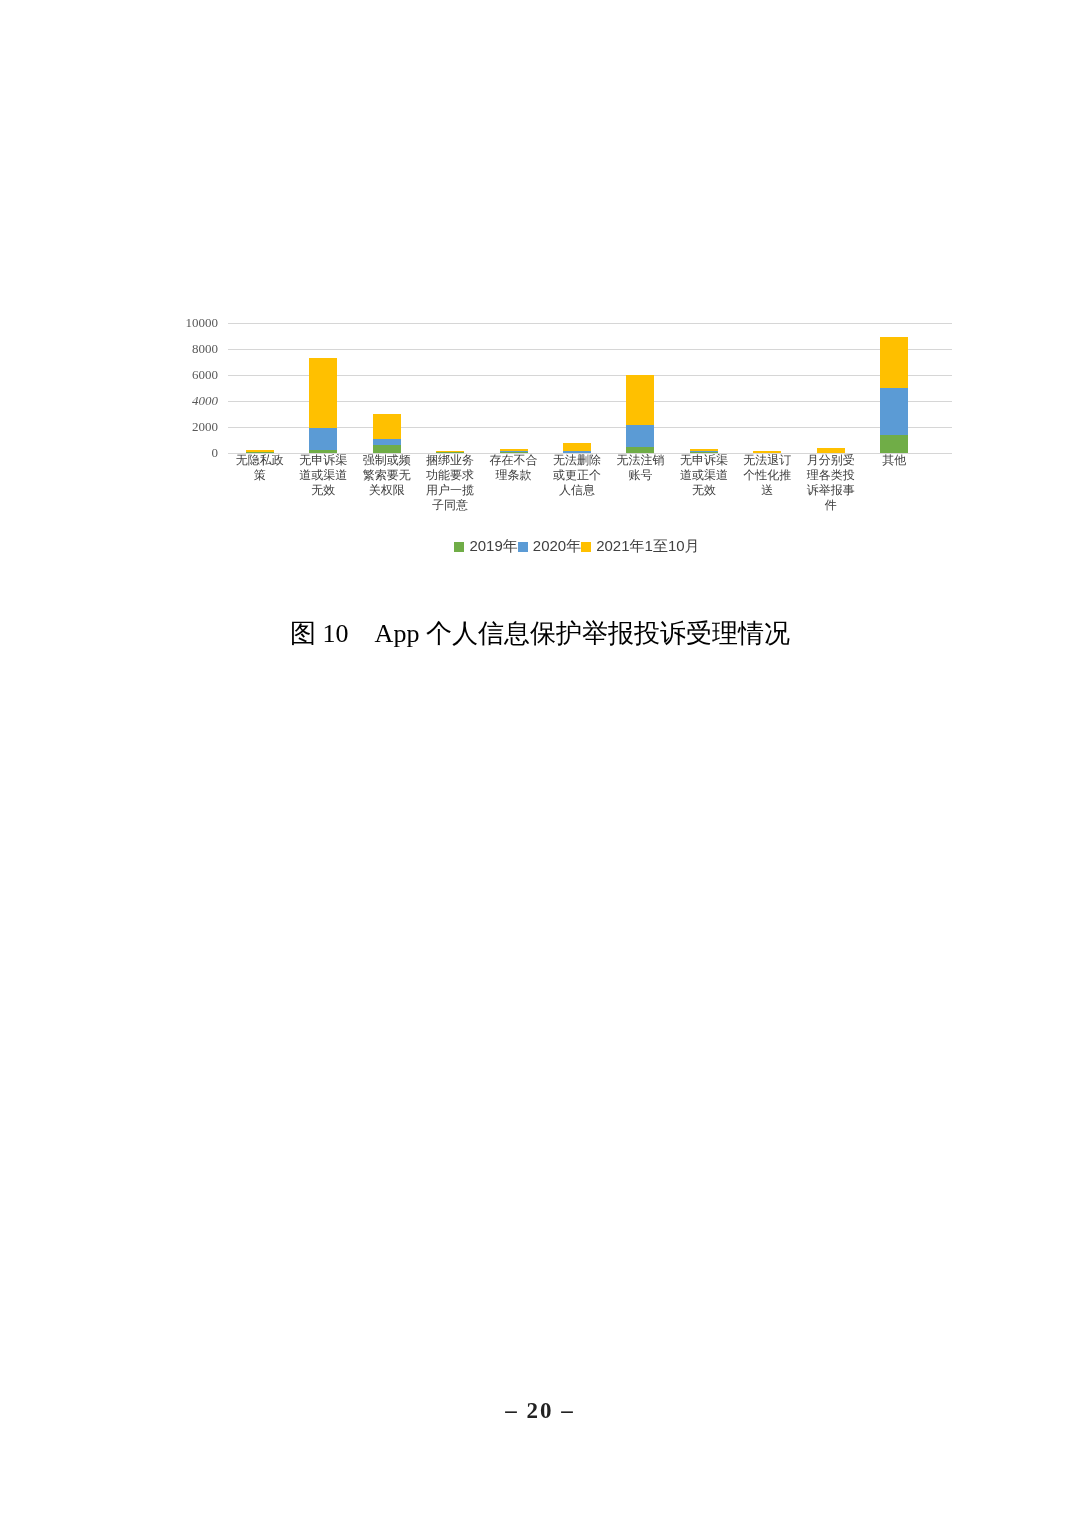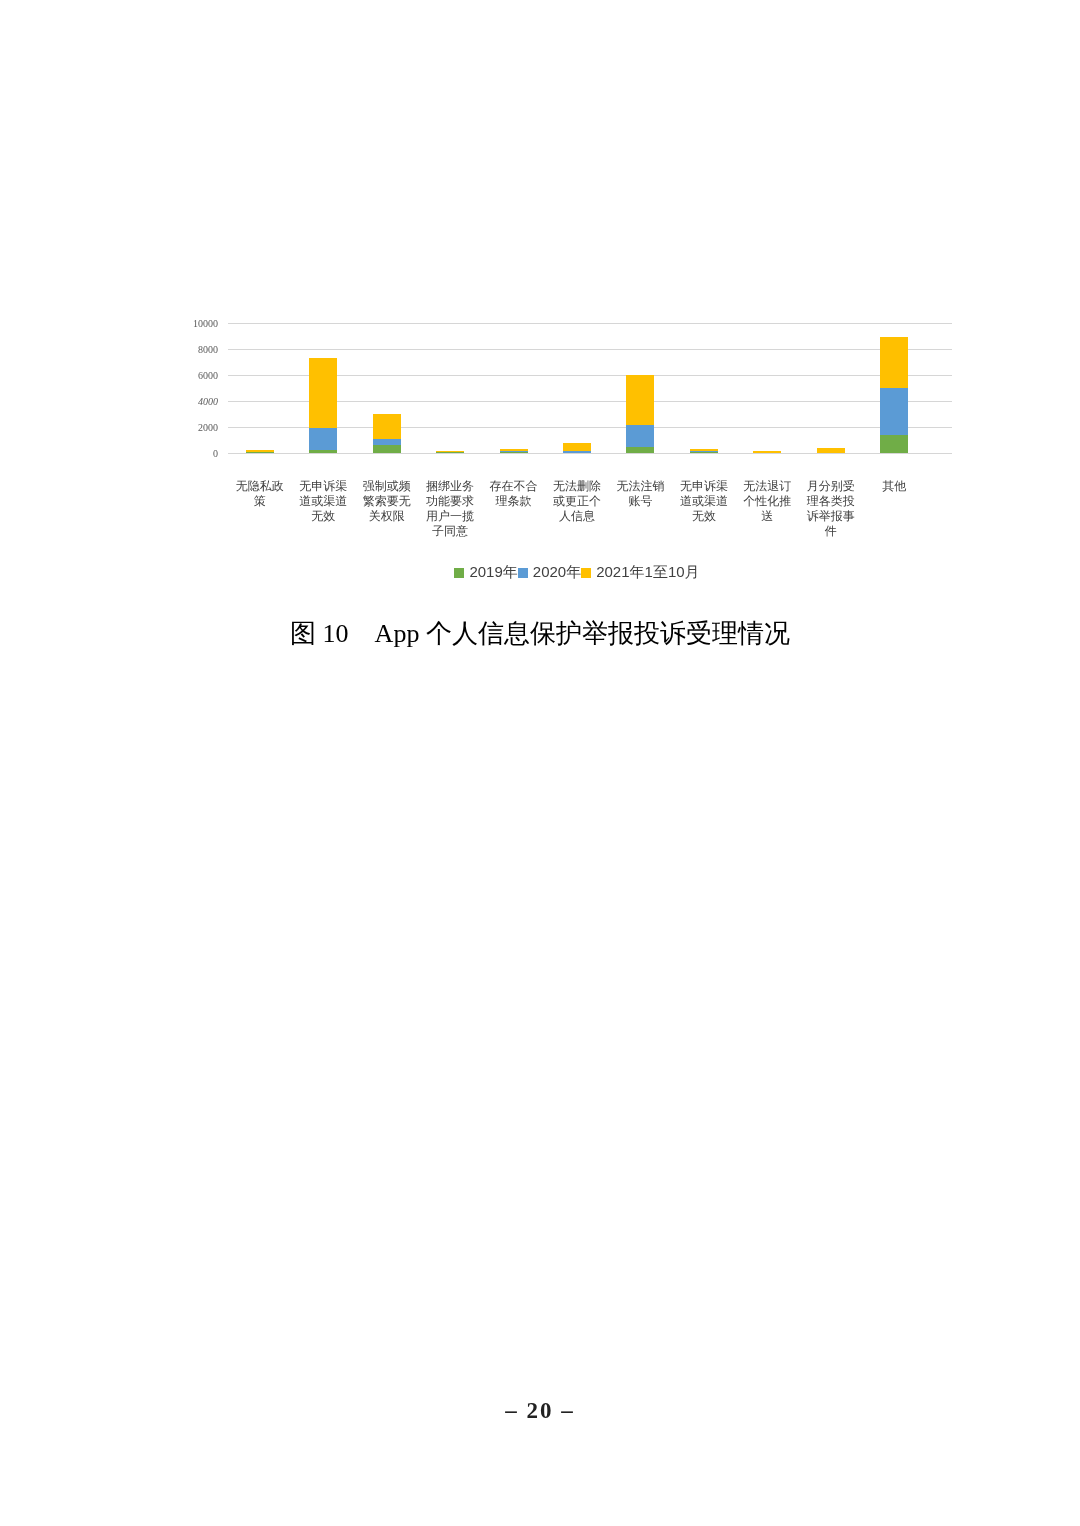--- a/index.html
+++ b/index.html
@@ -37,21 +37,21 @@
     margin-top:10px;
   }
   .gridline{
     position:absolute;left:0;width:100%;height:1px;
     background:#d6d6d6;
   }
   .tick-label{
     position:absolute;
     right:calc(100% + 10px);
     transform:translateY(-50%);
-    font-size:10px;color:#595959;
+    font-size:13px;color:#595959;
     white-space:nowrap;
   }
   .bars{
     position:absolute;left:0;bottom:0;
     width:698px;height:100%;
     display:flex;
   }
   .col{
     flex:1;
     display:flex;justify-content:center;align-items:flex-end;
@@ -59,21 +59,20 @@
   }
   .bar{
     display:flex;flex-direction:column-reverse;
     width:28px;
   }
   .seg{ width:100%; }
 
   .cats{
     display:flex;
     margin-left:60px;width:698px;
-    margin-top:26px;
   }
   .cat{
     flex:1;
     text-align:center;
     font-size:12px;line-height:15px;
     color:#3d3d3d;
     padding:0 6px;
     word-break:break-all;
   }
   .legend{

